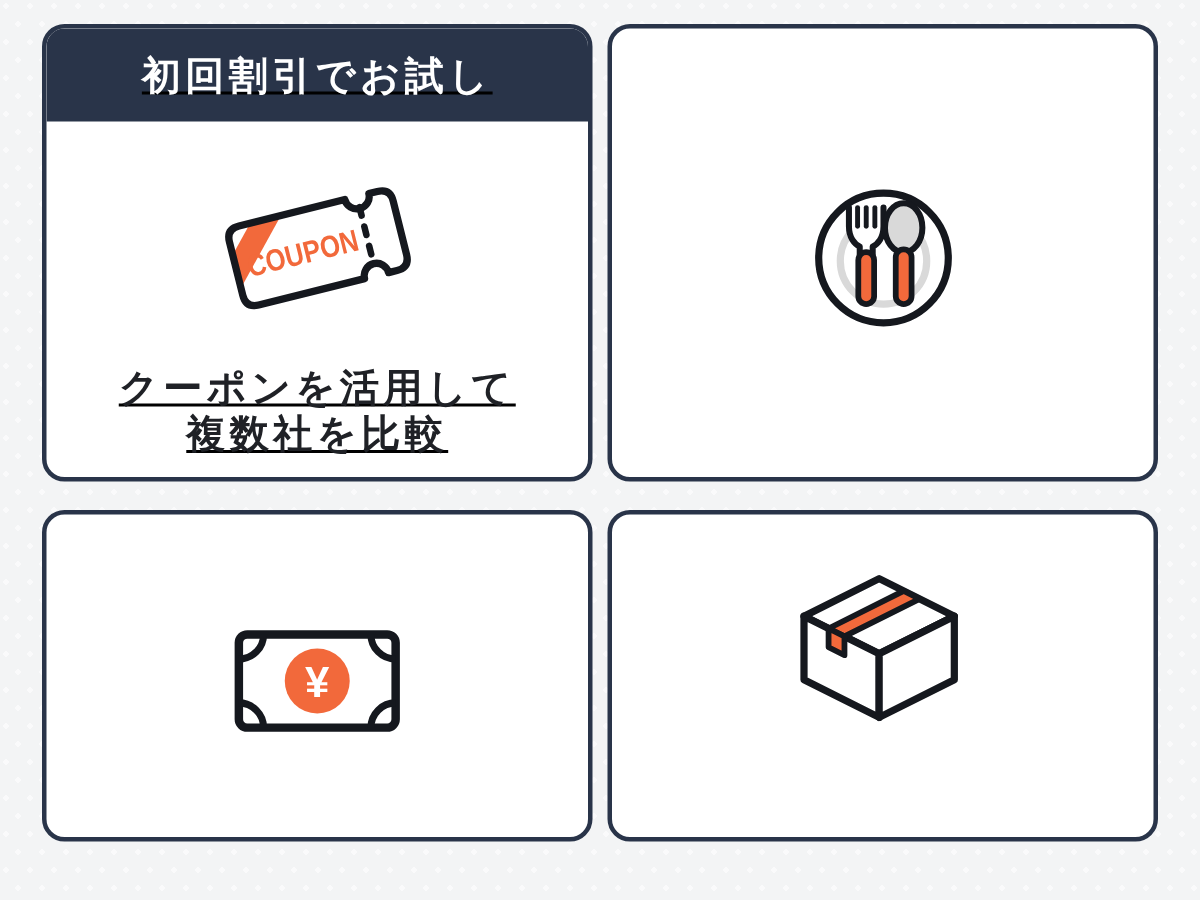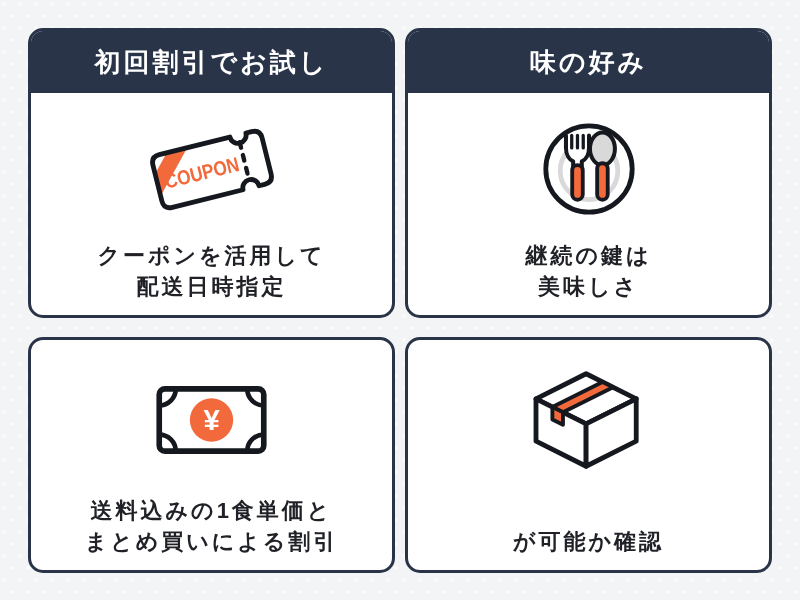--- a/index.html
+++ b/index.html
@@ -15,22 +15,22 @@
     width:800px;height:600px;position:relative;overflow:hidden;
     background-color:#f3f4f5;
     background-image:
       radial-gradient(circle,#fafafb 1.7px,rgba(250,250,251,0) 1.9px),
       radial-gradient(circle,#fafafb 1.7px,rgba(250,250,251,0) 1.9px);
     background-size:16px 24px,16px 24px;
     background-position:4px 4px,12px 16px;
     font-family:"Liberation Sans","DejaVu Sans",sans-serif;
   }
   .grid{
-    position:absolute;left:28px;top:28px;width:744px;height:545px;
-    display:grid;grid-template-columns:1fr 1fr;column-gap:10px;row-gap:19px;
+    position:absolute;left:28px;top:16px;width:744px;height:545px;
+    display:grid;grid-template-columns:1fr 1fr;column-gap:10px;row-gap:19px;text-decoration:underline;
   }
   .card{
     border:3px solid var(--navy);
     border-radius:15px;
     background:var(--card-bg);
     overflow:hidden;
     display:flex;flex-direction:column;
   }
   .card-header{
     background:var(--navy);
@@ -41,21 +41,21 @@
     white-space:nowrap;
   }
   .card-body{
     flex:1;display:flex;flex-direction:column;align-items:center;
     padding:6px 4px 0 4px;
   }
   .icon-wrap{flex:1;display:flex;align-items:center;justify-content:center}
   .card-text{
     margin:0 0 13px 0;
     text-align:center;
-    font-size:22px;line-height:31px;font-weight:bold;
+    font-size:26px;line-height:31px;font-weight:bold;
     color:var(--ink);letter-spacing:3px;white-space:nowrap;
   }
   svg{display:block}
   .orange-fill{fill:var(--orange)}
   .orange-stroke{stroke:var(--orange)}
   .gray-fill{fill:var(--plate-gray)}
   .gray-stroke{stroke:var(--plate-gray)}
 </style>
 </head>
 <body>
@@ -76,85 +76,75 @@
             <path d="M18 22 H93 A8.5 8.5 0 0 0 110 22 H116 Q125 22 125 31 V69 Q125 78 116 78 H110 A8.5 8.5 0 0 0 93 78 H18 Q9 78 9 69 V31 Q9 22 18 22 Z" fill="#fff"></path>
             <line x1="-4" y1="66" x2="48" y2="10" class="orange-stroke" stroke-width="16" clip-path="url(#tclip)"></line>
             <path d="M18 22 H93 A8.5 8.5 0 0 0 110 22 H116 Q125 22 125 31 V69 Q125 78 116 78 H110 A8.5 8.5 0 0 0 93 78 H18 Q9 78 9 69 V31 Q9 22 18 22 Z" fill="none" stroke="#15181e" stroke-width="5" stroke-linejoin="round"></path>
             <line x1="101.5" y1="29.5" x2="101.5" y2="70.5" stroke="#15181e" stroke-width="4.5" stroke-dasharray="6 7.7" stroke-linecap="round"></line>
             <text x="56" y="58" text-anchor="middle" font-size="21" font-weight="bold" class="orange-fill" textLength="78" lengthAdjust="spacingAndGlyphs">COUPON</text>
           </g>
         </svg>
       </div>
       <p class="card-text">
         <span>クーポンを活用して</span><br>
-        <span>配送日時指定</span>
+        <span>複数社を比較</span>
       </p>
     </div>
   </div>
 
   <div class="card">
-    <div class="card-header">味の好み</div>
     <div class="card-body">
       <div class="icon-wrap">
         <svg width="96" height="96" viewBox="0 0 100 100">
           <circle cx="50" cy="50" r="45" fill="#fff" stroke="#15181e" stroke-width="5"></circle>
           <circle cx="50" cy="52" r="30" fill="none" class="gray-stroke" stroke-width="5"></circle>
           <path d="M26 15 V28 C26 36 30 40.5 33.5 42 V48 H42.5 V42 C46 40.5 50 36 50 28 V15" fill="#fff" stroke="#15181e" stroke-width="4.2" stroke-linecap="round" stroke-linejoin="round"></path>
           <line x1="32" y1="15" x2="32" y2="28" stroke="#15181e" stroke-width="3.4" stroke-linecap="round"></line>
           <line x1="38" y1="15" x2="38" y2="28" stroke="#15181e" stroke-width="3.4" stroke-linecap="round"></line>
           <line x1="44" y1="15" x2="44" y2="28" stroke="#15181e" stroke-width="3.4" stroke-linecap="round"></line>
           <rect x="32.5" y="46" width="11" height="36" rx="5.5" class="orange-fill" stroke="#15181e" stroke-width="4"></rect>
           <ellipse cx="64" cy="29" rx="13" ry="17" class="gray-fill" stroke="#15181e" stroke-width="4.2"></ellipse>
           <rect x="58.5" y="44" width="11" height="38" rx="5.5" class="orange-fill" stroke="#15181e" stroke-width="4"></rect>
         </svg>
       </div>
-      <p class="card-text">
-        <span>継続の鍵は</span><br>
-        <span>美味しさ</span>
-      </p>
     </div>
   </div>
 
   <div class="card">
     <div class="card-body">
       <div class="icon-wrap">
         <svg width="113" height="72" viewBox="0 0 120 76">
           <rect x="4.5" y="5" width="111" height="66" rx="6" fill="#fff" stroke="#15181e" stroke-width="6"></rect>
           <g fill="none" stroke="#15181e" stroke-width="5">
             <path d="M22 5 A17.5 17.5 0 0 1 4.5 22.5"></path>
             <path d="M98 5 A17.5 17.5 0 0 0 115.5 22.5"></path>
             <path d="M4.5 53.5 A17.5 17.5 0 0 1 22 71"></path>
             <path d="M115.5 53.5 A17.5 17.5 0 0 0 98 71"></path>
           </g>
           <circle cx="60" cy="38" r="23" class="orange-fill"></circle>
           <text x="60" y="49" text-anchor="middle" font-size="31" font-weight="bold" fill="#ffffff">¥</text>
         </svg>
       </div>
-      <p class="card-text">
-        <span>送料込みの1食単価と</span><br>
-        <span>まとめ買いによる割引</span>
-      </p>
     </div>
   </div>
 
   <div class="card">
     <div class="card-body">
       <div class="icon-wrap">
         <svg width="126" height="106" viewBox="0 0 130 110">
           <g stroke="#15181e" stroke-width="5" stroke-linejoin="round" fill="#fff">
             <polygon points="62,7 114,33 62,59 10,33"></polygon>
             <polygon points="10,33 62,59 62,103 10,77"></polygon>
             <polygon points="62,59 114,33 114,77 62,103"></polygon>
           </g>
           <g stroke="#15181e" stroke-width="4" stroke-linejoin="round" class="orange-fill">
             <polygon points="27,41.5 79,15.5 90,21 38,47"></polygon>
             <polygon points="27,41.5 38,47 38,60 27,54.5"></polygon>
           </g>
         </svg>
       </div>
       <p class="card-text">
         <br>
-        <span>が可能か確認</span>
       </p>
     </div>
   </div>
 
 </div>
 
 </body></html>

